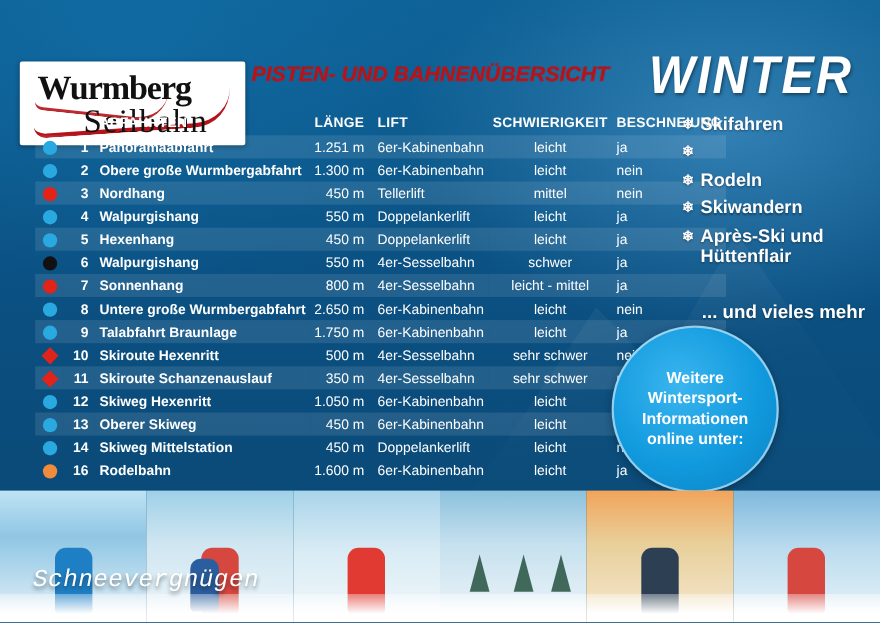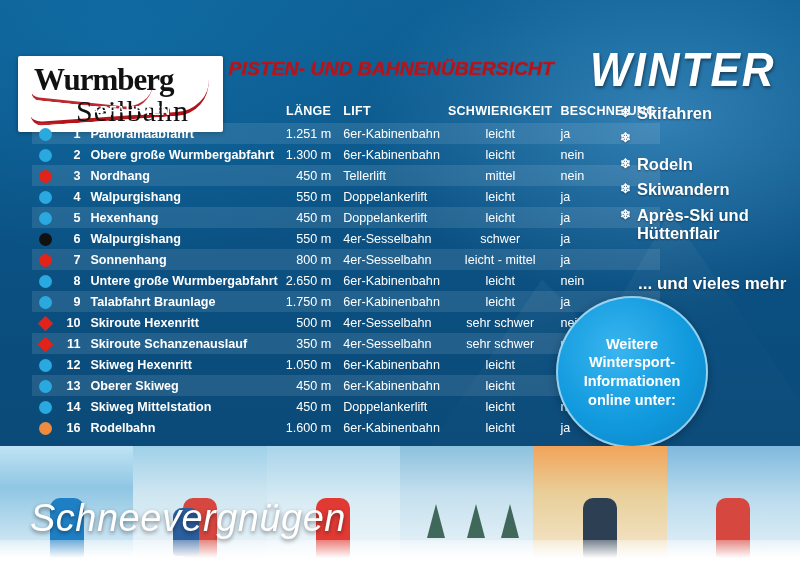--- a/index.html
+++ b/index.html
@@ -170,22 +170,22 @@
     position: absolute; bottom: 28px; width: 0; height: 0;
     border-left: 9px solid transparent; border-right: 9px solid transparent;
     border-bottom: 34px solid #25513f; opacity: .85;
   }
   .snowline {
     position: absolute; bottom: 0; left: 0; width: 100%; height: 26px;
     background: linear-gradient(180deg, rgba(255,255,255,0.35), #ffffff 70%);
   }
   .schnee {
     position: absolute; left: 30px; bottom: 26px;
-    font-family: Liberation Sans, sans-serif;
-    font-style: italic; font-size: 38px; color: #ffffff;
+    font-family: Liberation Mono, monospace;
+    font-style: italic; font-size: 22px; color: #ffffff;
     text-shadow: 0 2px 4px rgba(0,0,0,0.45);
     letter-spacing: .5px;
   }
 </style>
 </head>
 <body>
 
 <div id="page">
 
   <div class="sky-glow"></div>

